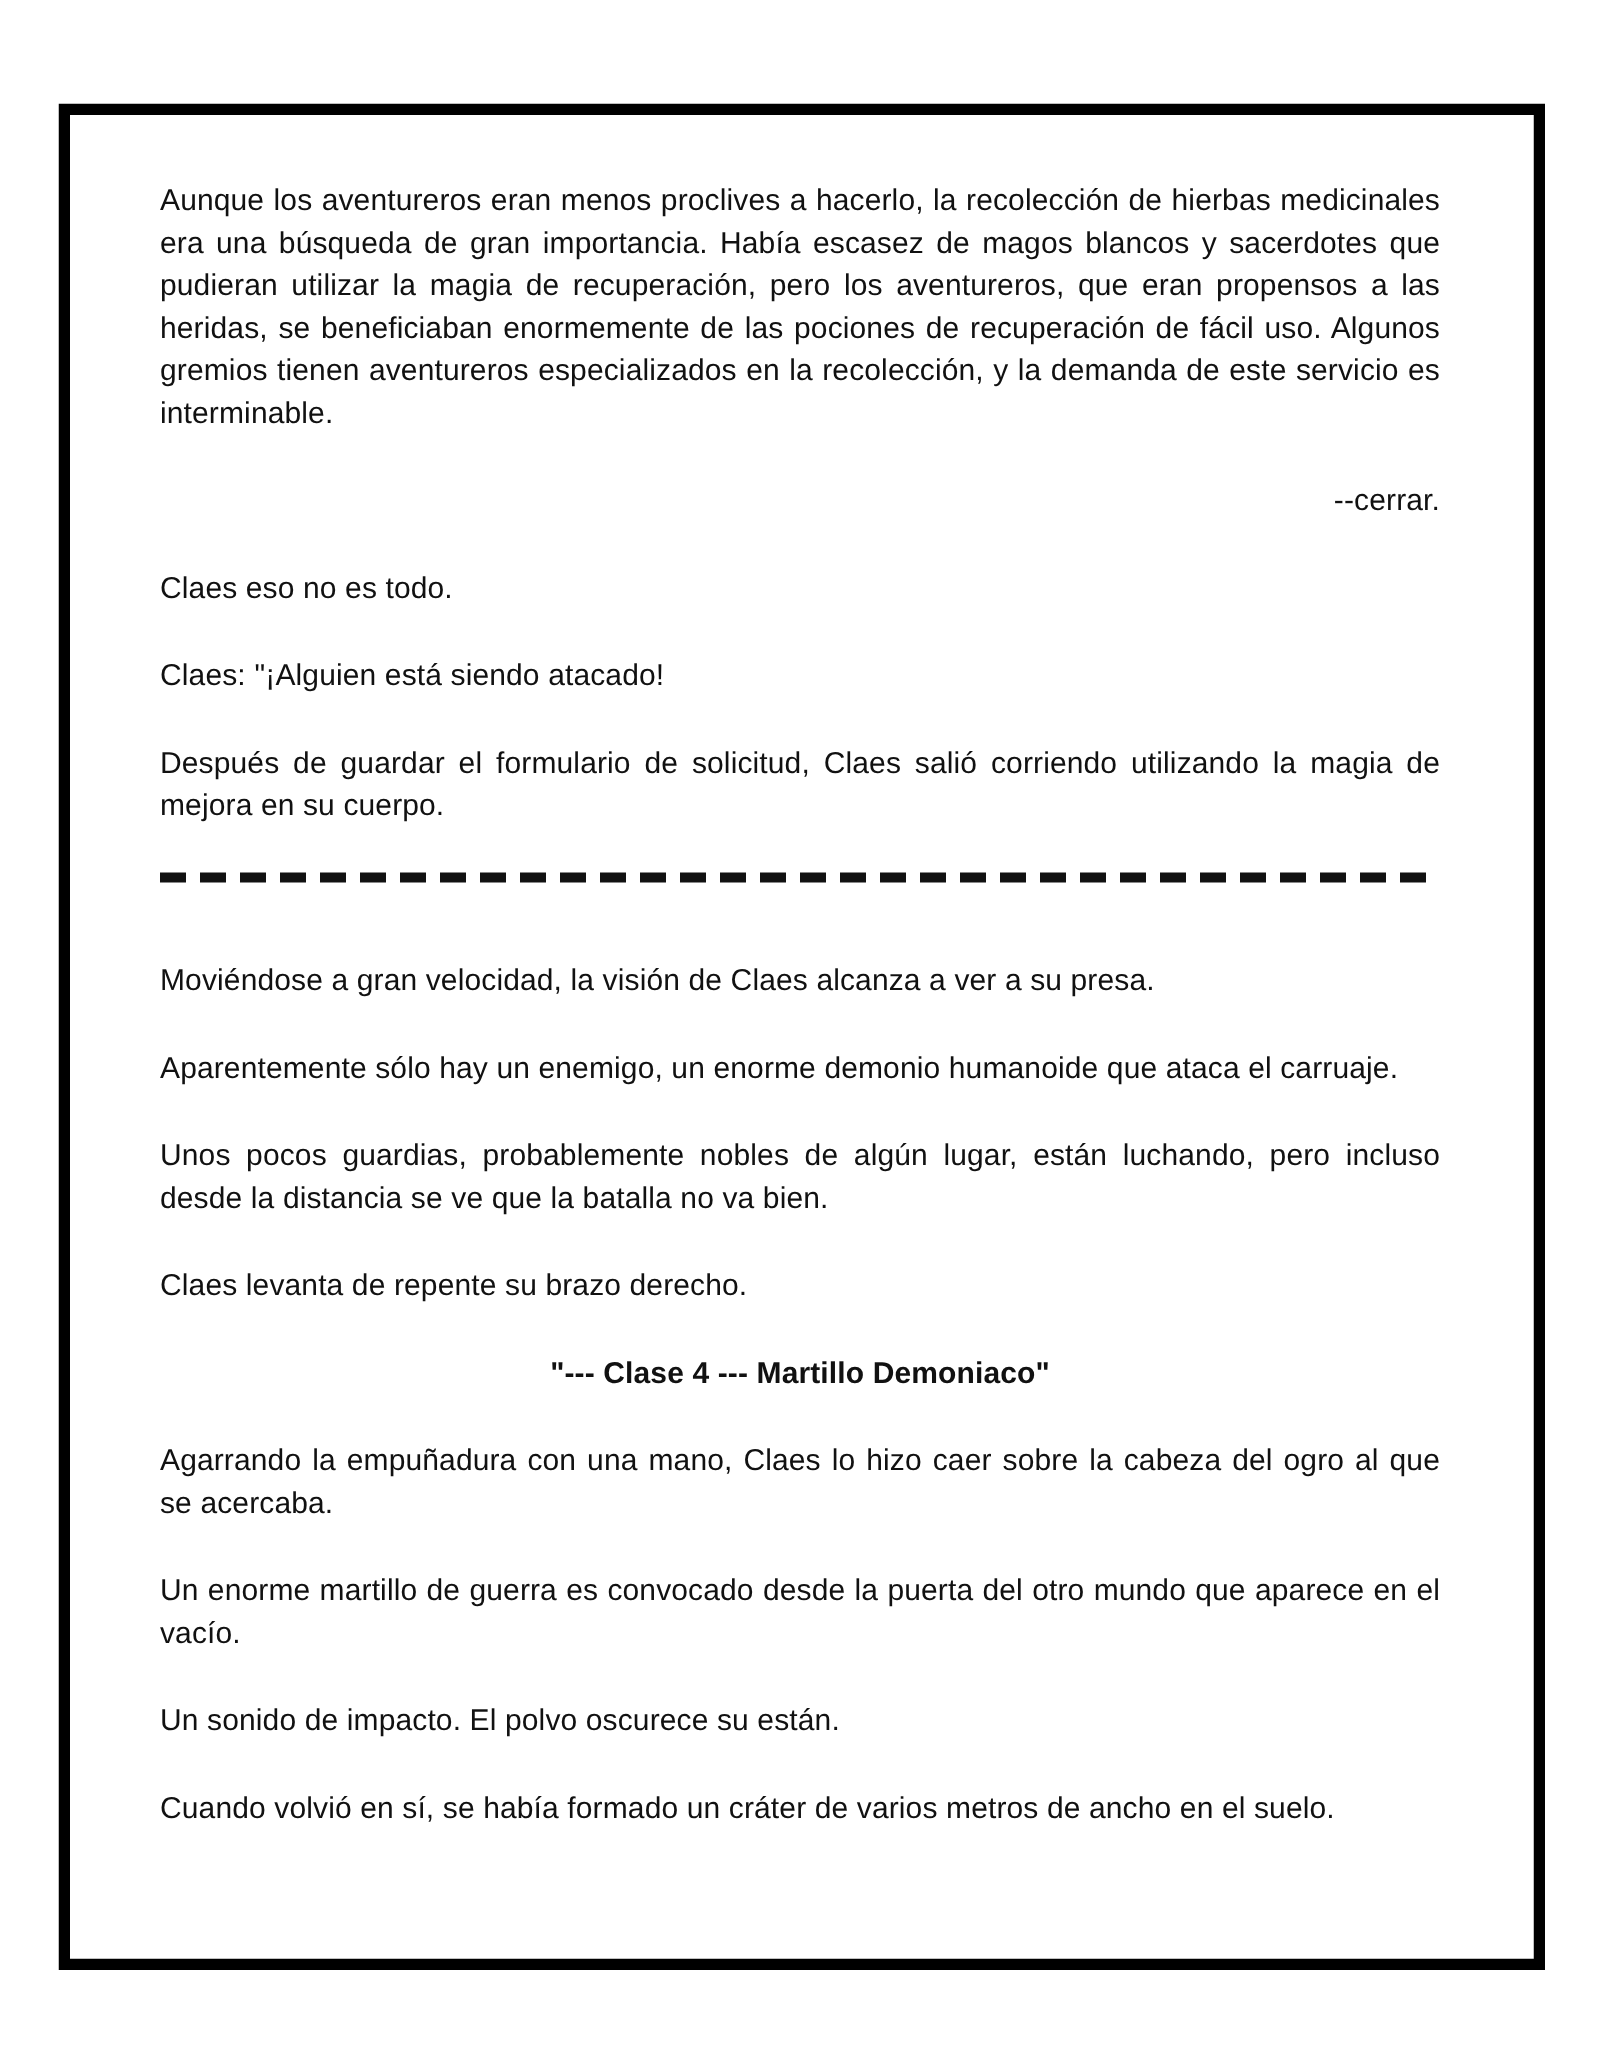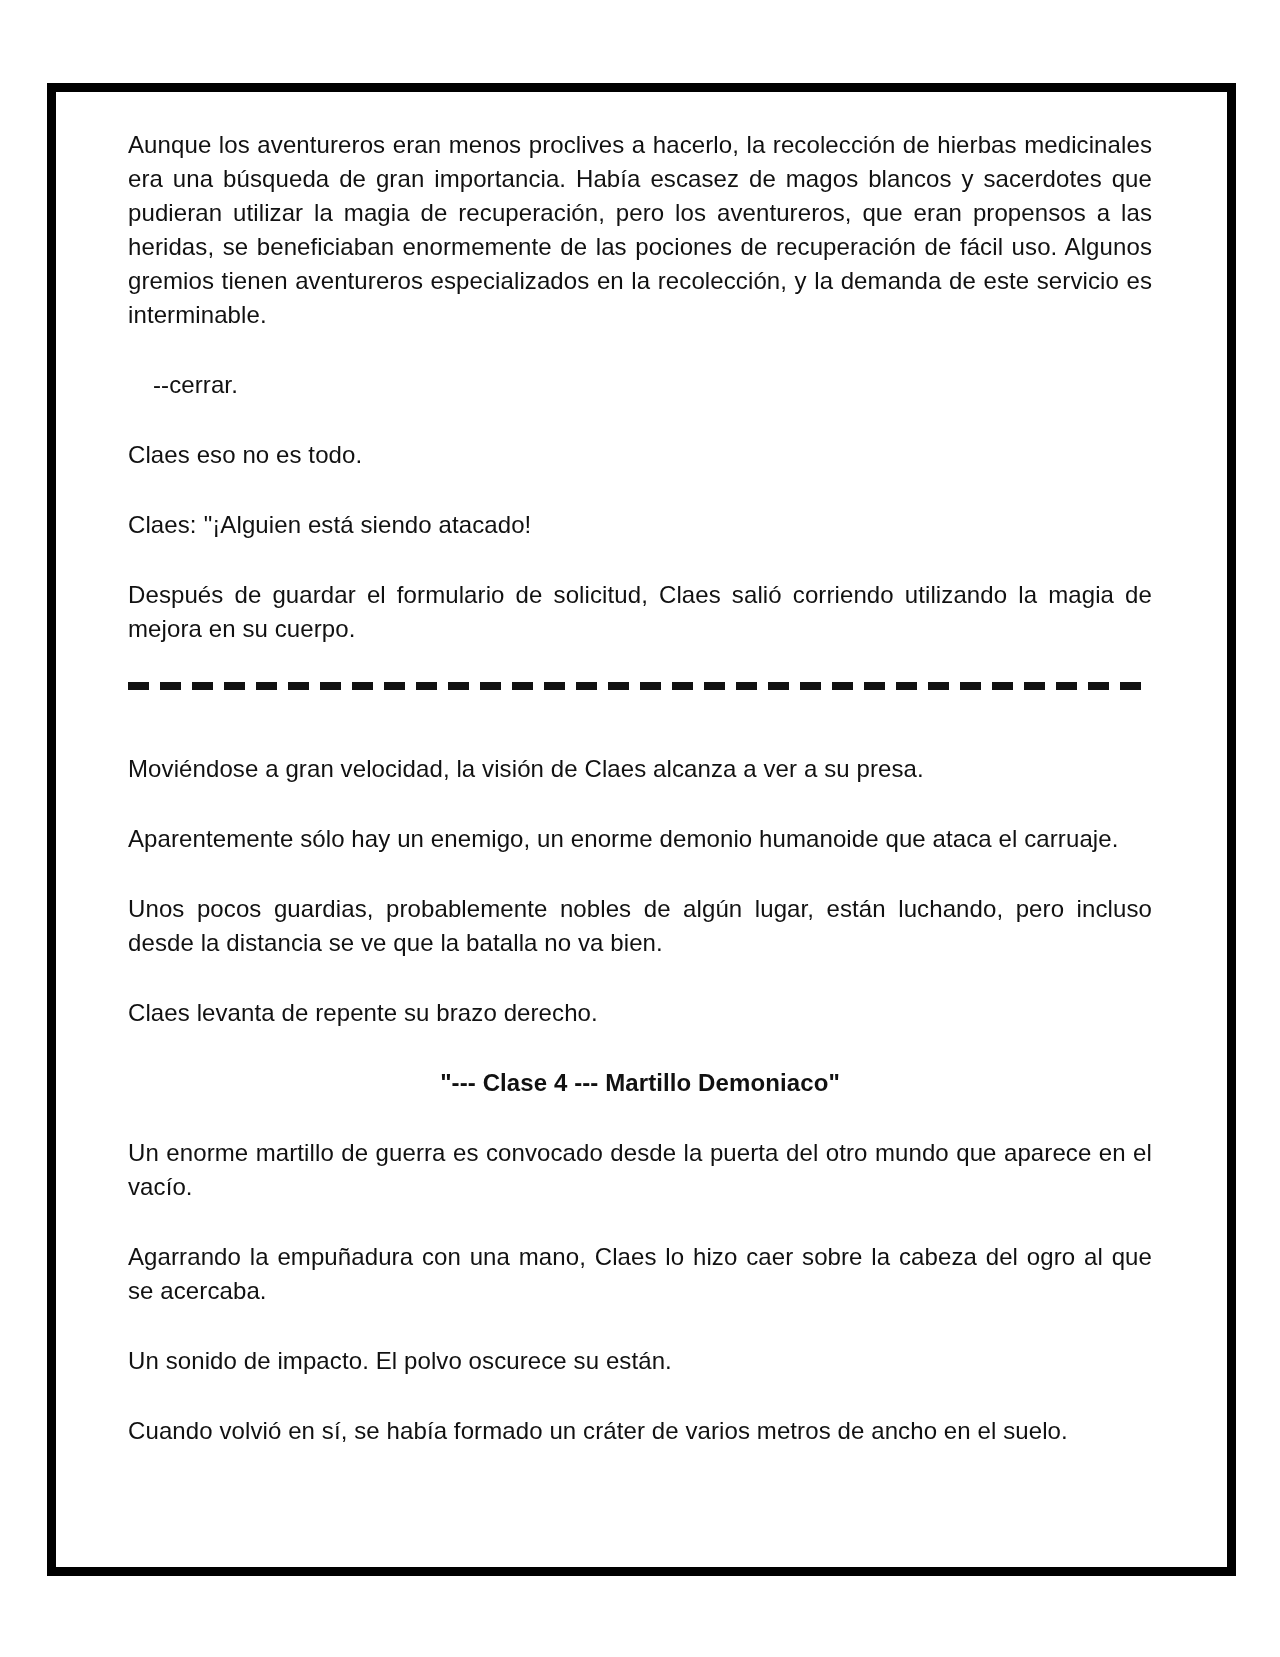--- a/index.html
+++ b/index.html
@@ -23,28 +23,29 @@
     border: 9px solid #000000;
     background: #ffffff;
     overflow: hidden;
   }
   .content {
     padding: 36px 75px 0 72px;
     color: #111111;
     font-size: 24px;
     line-height: 34px;
     letter-spacing: 0.1px;
+    margin-top: 16px;
   }
   .para {
     margin: 0 0 36px 0;
     text-align: justify;
   }
   .para.indent {
     padding-left: 25px;
-    text-align: left;
+    text-align: right;
   }
   .speaker {
     font-weight: normal;
     margin-right: 7px;
   }
   .skill-heading {
     margin: 0 0 36px 0;
     font-weight: bold;
     text-align: center;
   }
@@ -80,22 +81,22 @@
     <p class="para">Moviéndose a gran velocidad, la visión de Claes alcanza a ver a su presa.</p>
 
     <p class="para">Aparentemente sólo hay un enemigo, un enorme demonio humanoide que ataca el carruaje.</p>
 
     <p class="para">Unos pocos guardias, probablemente nobles de algún lugar, están luchando, pero incluso desde la distancia se ve que la batalla no va bien.</p>
 
     <p class="para">Claes levanta de repente su brazo derecho.</p>
 
     <p class="skill-heading">"--- Clase 4 --- Martillo Demoniaco"</p>
 
+    <p class="para">Agarrando la empuñadura con una mano, Claes lo hizo caer sobre la cabeza del ogro al que se acercaba.</p>
+
     <p class="para">Un enorme martillo de guerra es convocado desde la puerta del otro mundo que aparece en el vacío.</p>
-
-    <p class="para">Agarrando la empuñadura con una mano, Claes lo hizo caer sobre la cabeza del ogro al que se acercaba.</p>
 
     <p class="para">Un sonido de impacto. El polvo oscurece su están.</p>
 
     <p class="para">Cuando volvió en sí, se había formado un cráter de varios metros de ancho en el suelo.</p>
 
   </div>
 </div>
 
 </body></html>

